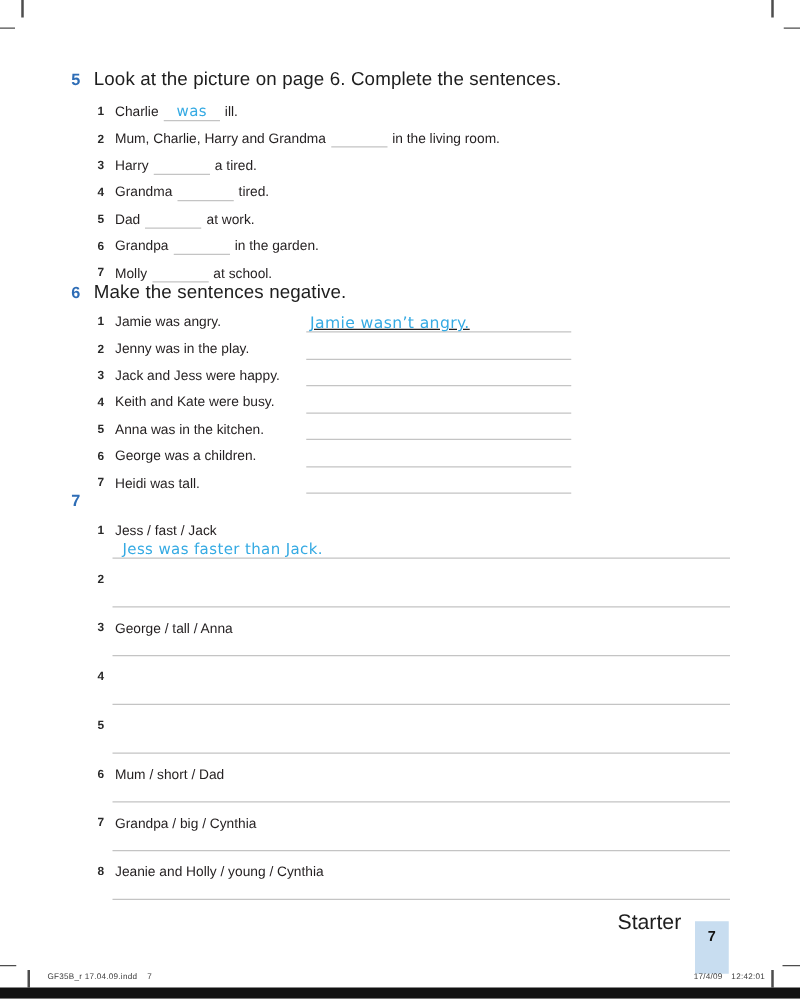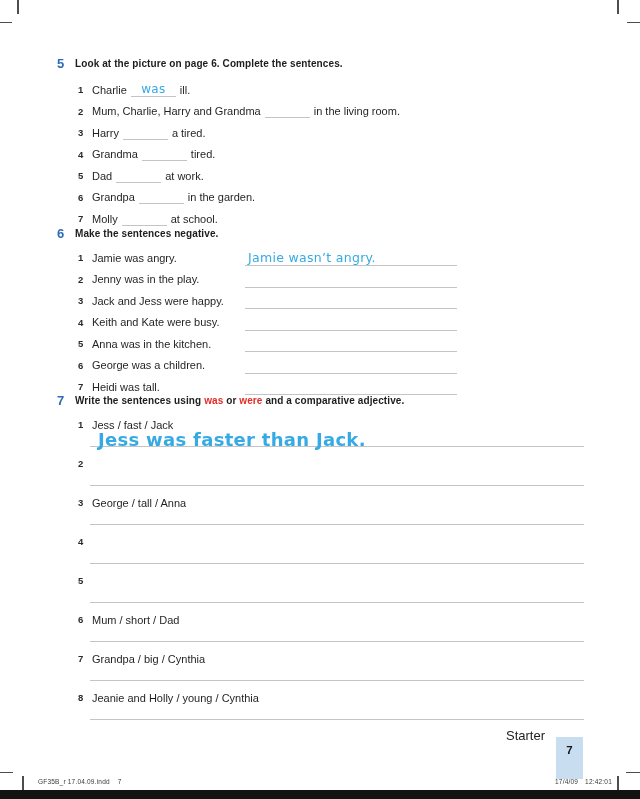--- a/index.html
+++ b/index.html
@@ -9,45 +9,45 @@
   }
   
   .crop{position:absolute;background:#4d4d4d;}
   
   .scan-bar{position:absolute;left:0;top:790px;width:640px;height:9px;background:#121212;}
 
   
   .ex{position:absolute;left:57px;width:527px;}
   .ex-head{display:flex;align-items:flex-start;margin-bottom:8px;}
   .ex-num{width:18px;flex:0 0 18px;font-size:13px;line-height:14px;font-weight:bold;color:#2e6db6;}
-  .ex-title{font-size:10px;line-height:14px;font-weight:bold;color:#1d1d1d;letter-spacing:0.1px;}
+  .ex-title{font-size:15px;line-height:14px;font-weight:normal;color:#1d1d1d;letter-spacing:0.1px;}
   .red{color:#e02d26;}
 
   .inum{flex:0 0 14px;width:14px;font-size:9.5px;font-weight:bold;color:#2a2a2a;}
 
   
   .row5{display:flex;align-items:center;height:21.5px;margin-left:21px;font-size:11px;}
   .blank5{display:inline-block;width:45px;height:13px;margin:0 4px;border-bottom:1px solid #c4c4c4;text-align:center;vertical-align:-3px;}
   .hand{font-family:"DejaVu Sans", sans-serif;color:#35aae3;font-size:12px;line-height:13px;letter-spacing:0.3px;white-space:nowrap;}
 
   
   .row6{display:flex;align-items:center;height:21.5px;margin-left:21px;font-size:11px;}
   .sent6{flex:0 0 153px;width:153px;}
-  .line6{flex:0 0 212px;width:212px;height:17px;border-bottom:1px solid #c4c4c4;display:flex;align-items:flex-end;padding:0 0 1px 3px;box-sizing:border-box;}
+  .line6{flex:0 0 212px;width:212px;height:17px;border-bottom:1px solid #c4c4c4;display:flex;align-items:flex-end;padding:0 0 1px 3px;box-sizing:border-box;text-decoration:underline;}
   .line6 .hand{font-size:12.5px;}
 
   
   .group7{margin-bottom:9px;}
   .prompt7{display:flex;align-items:flex-start;margin-left:21px;font-size:11px;line-height:16px;height:16px;}
   .prompt7 .inum{line-height:16px;}
   .line7{margin-left:33px;width:494px;height:14px;border-bottom:1px solid #c4c4c4;display:flex;align-items:flex-end;padding-left:8px;box-sizing:border-box;}
-  .line7 .hand{font-size:18px;line-height:13px;font-weight:bold;}
-
-  
-  .starter-label{position:absolute;left:488px;top:728px;width:57px;text-align:right;font-size:13px;color:#1d1d1d;}
+  .line7 .hand{font-size:12px;line-height:13px;}
+
+  
+  .starter-label{position:absolute;left:488px;top:728px;width:57px;text-align:right;font-size:17px;color:#1d1d1d;}
   .page-tab{position:absolute;left:556px;top:737px;width:27px;height:42px;background:#c8ddf0;text-align:center;}
   .page-tab-num{display:block;padding-top:7px;font-size:11.5px;font-weight:bold;color:#141414;}
 
   
   .print-left{position:absolute;left:38px;top:778px;font-size:6.5px;color:#3a3a3a;letter-spacing:0.2px;}
   .print-left .pg{margin-left:8px;}
   .print-right{position:absolute;right:28px;top:778px;font-size:6.5px;color:#3a3a3a;letter-spacing:0.2px;text-align:right;}
   .print-right .tm{margin-left:7px;}
 </style>
 </head>
@@ -163,21 +163,20 @@
     <span class="sent6">Heidi was tall.</span>
     <span class="line6">
         <span class="hand"></span>
       </span>
   </div>
 </section>
 
 <section class="ex" style="top:394px;">
   <div class="ex-head" style="margin-bottom:9px;">
     <span class="ex-num">7</span>
-    <span class="ex-title"><span>Write the sentences using </span><span class="red">was</span><span> or </span><span class="red">were</span><span> and a comparative adjective.</span></span>
   </div>
 
   <div class="group7">
     <div class="prompt7">
         <span class="inum">1</span>
         <span>Jess / fast / Jack</span>
       </div>
     <div class="line7">
         <span class="hand">Jess was faster than Jack.</span>
       </div>

